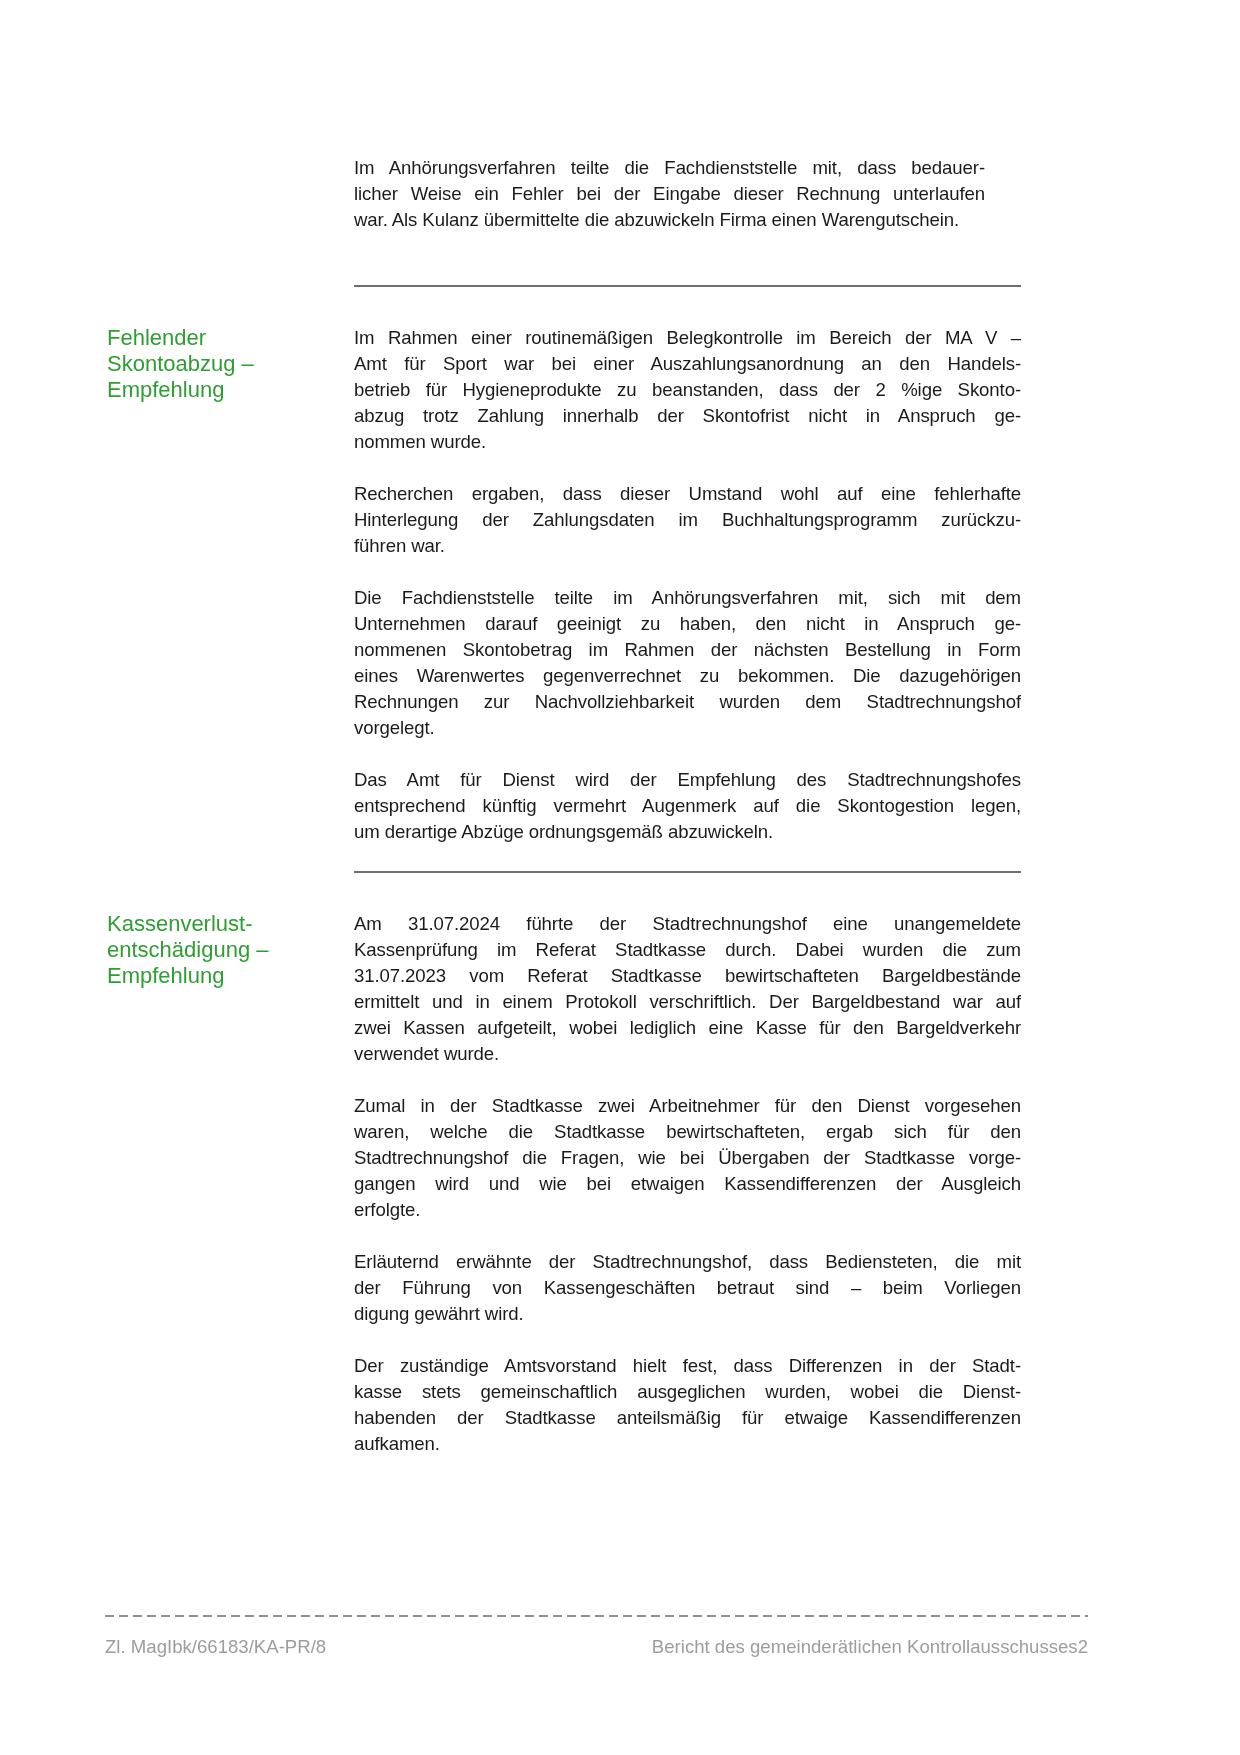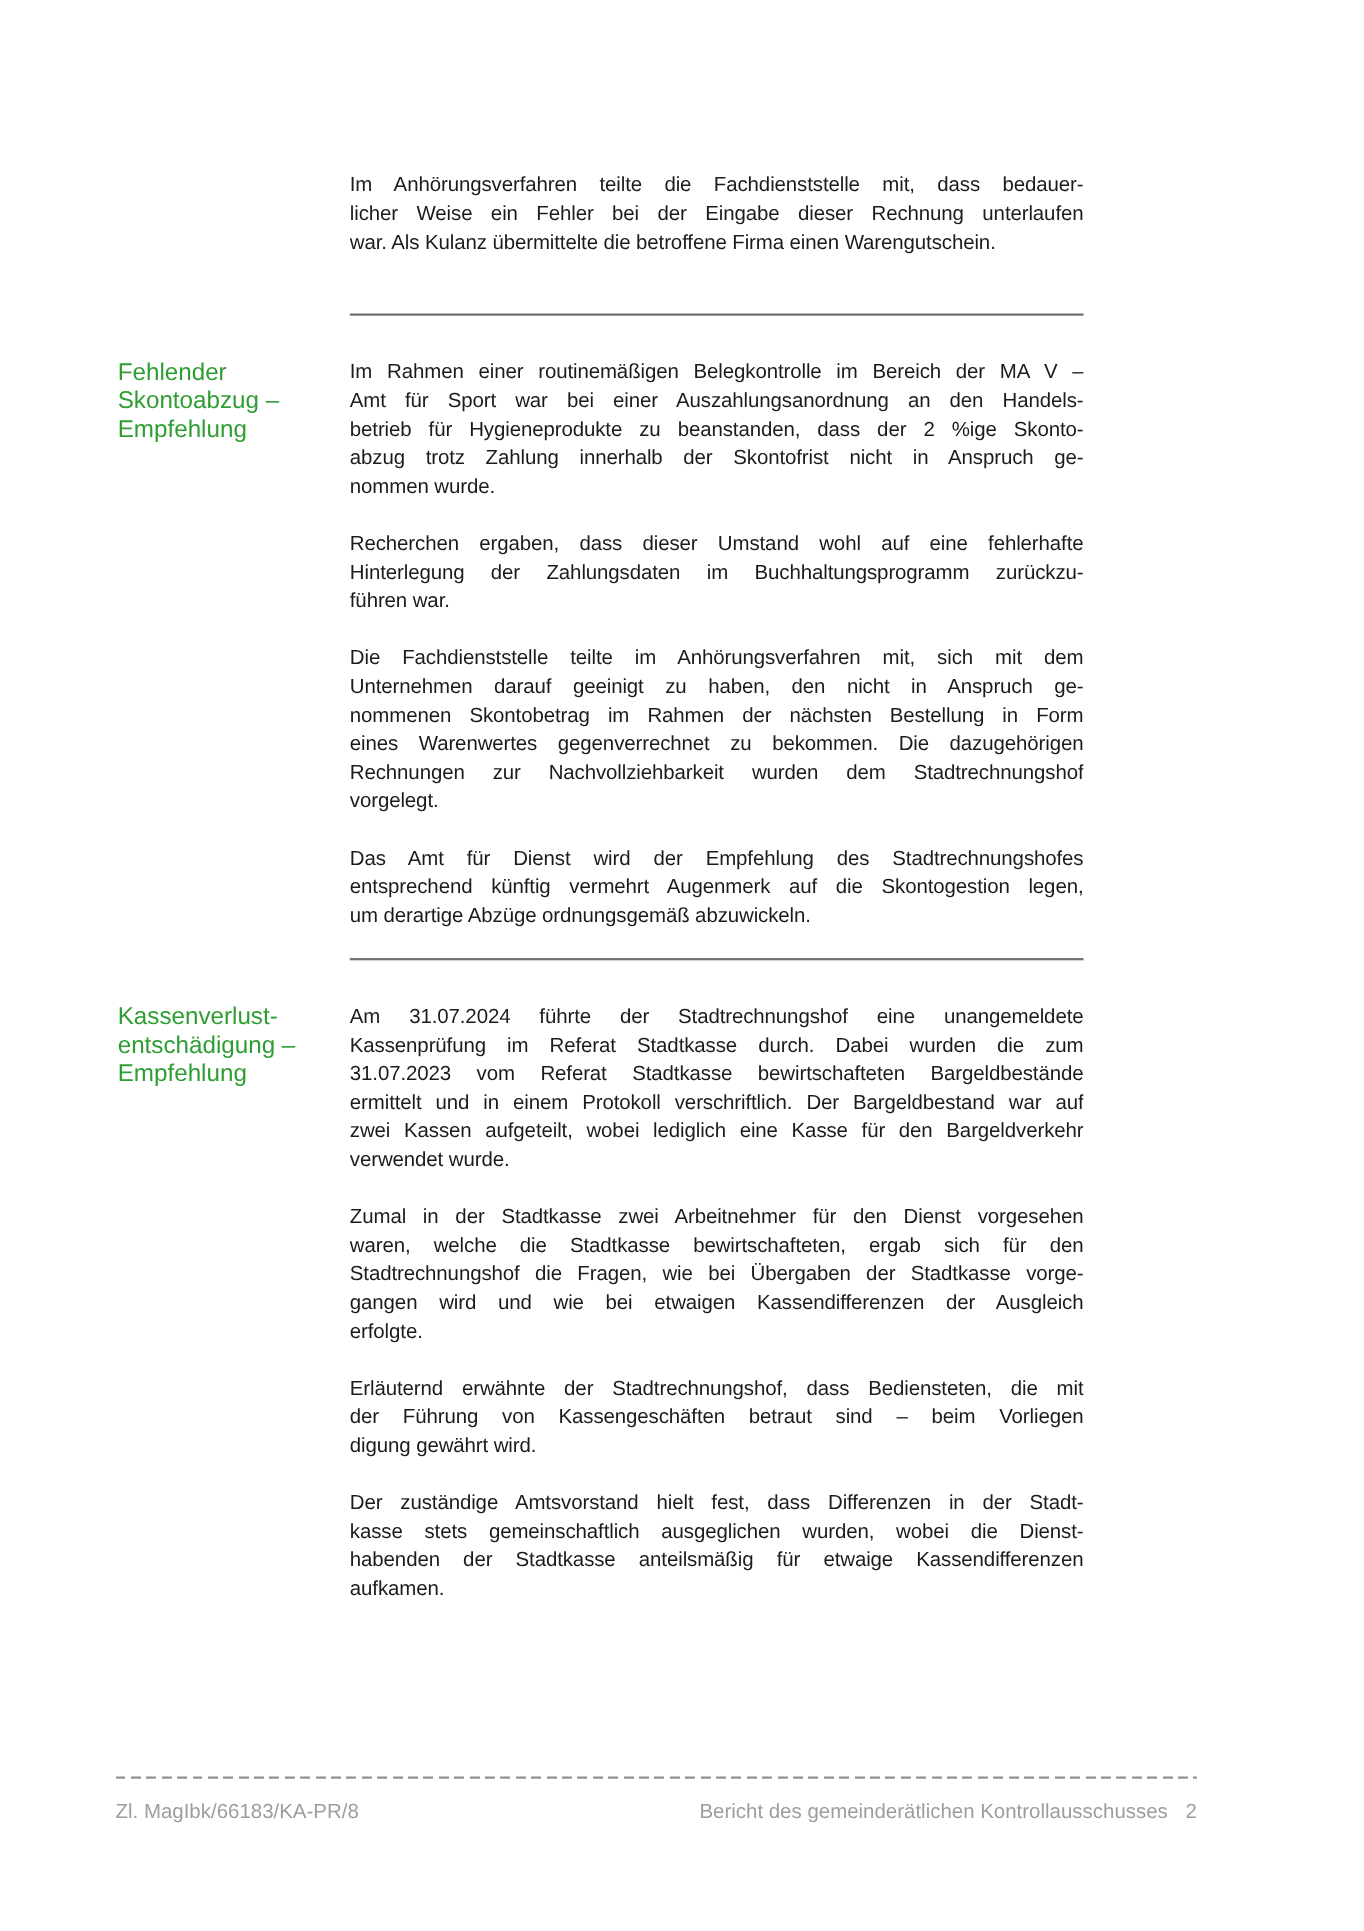--- a/index.html
+++ b/index.html
@@ -12,21 +12,21 @@
   html,body{margin:0;padding:0;background:#ffffff;}
   body{
     width:1240px;height:1755px;
     font-family:"Liberation Sans","DejaVu Sans",sans-serif;
     color:var(--ink);
   }
   .page{position:relative;width:1240px;height:1755px;background:#ffffff;overflow:hidden;}
 
   .content{position:absolute;left:107px;top:155px;width:878px;}
 
-  .block{display:flex;}
+  .block{display:flex;gap:36px;}
   .label-col{width:211px;flex-shrink:0;padding-top:40px;}
   .intro .label-col{padding-top:0;}
   .text-col{width:667px;}
 
   .intro{margin-bottom:26px;}
 
   .section-divider{
     border:none;height:0;
     border-top:2px solid var(--divider);
     margin:0 0 38px 0;width:667px;
@@ -50,40 +50,40 @@
 
   .footer{position:absolute;left:105px;top:1615px;width:983px;}
   .footer-dashes{
     height:2px;width:983px;
     background:repeating-linear-gradient(90deg,#8f8f8f 0 9px,transparent 9px 14px);
   }
   .footer-row{
     display:flex;align-items:baseline;
     margin-top:18px;
     color:var(--footer);
-    font-size:18.6px;line-height:24px;gap:16px;
+    font-size:18.6px;line-height:24px;
   }
   .footer-ref{width:295px;flex-shrink:0;}
   .footer-title{flex:1;text-align:right;}
   .footer-page{margin-left:auto;text-align:right;}
 </style>
 </head>
 <body>
 
 <div class="page">
 
   <div class="content">
 
     <section class="block intro">
       <div class="label-col"></div>
       <div class="text-col" id="intro-col">
           <div class="para">
             <div class="line">Im Anhörungsverfahren teilte die Fachdienststelle mit, dass bedauer-</div>
             <div class="line">licher Weise ein Fehler bei der Eingabe dieser Rechnung unterlaufen</div>
-            <div class="line last">war. Als Kulanz übermittelte die betroffene Firma einen Warengutschein.</div>
+            <div class="line last">war. Als Kulanz übermittelte die abzuwickeln Firma einen Warengutschein.</div>
           </div>
         </div>
     </section>
 
     <div id="sections">
         <section class="block section">
           <div class="label-col">
             <div class="section-label">
               <div class="label-line">Fehlender</div>
               <div class="label-line">Skontoabzug –</div>

